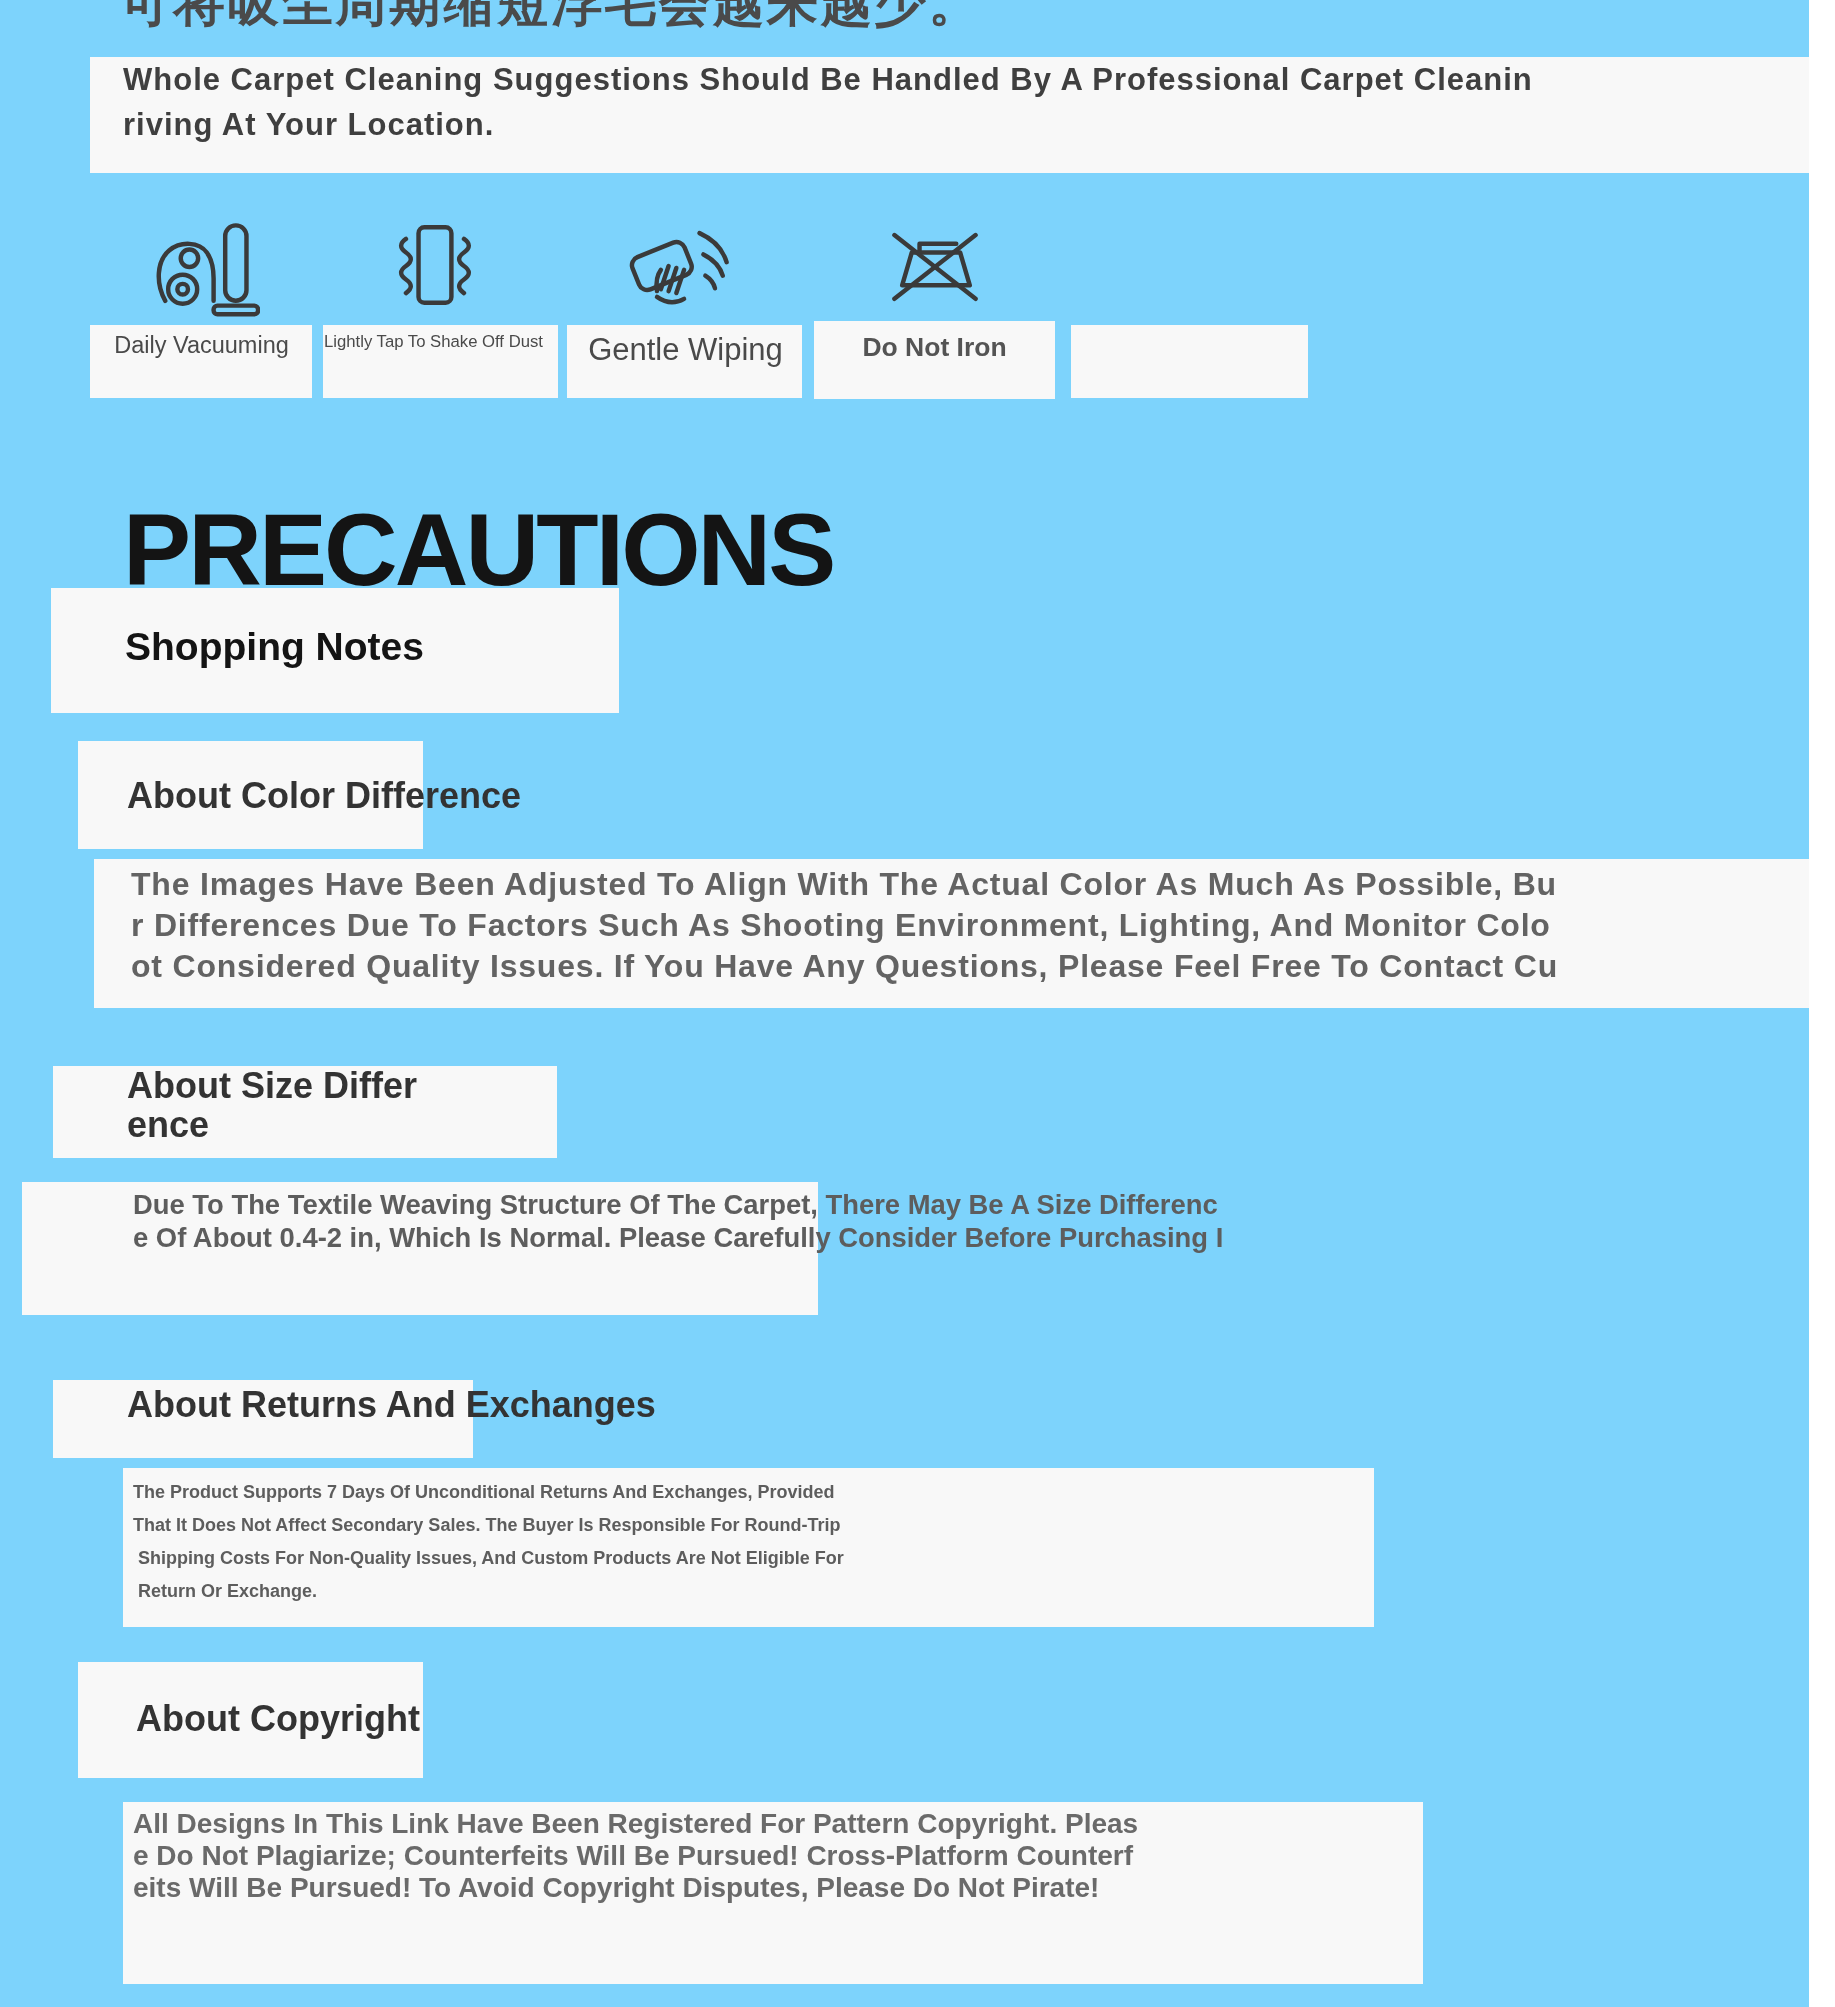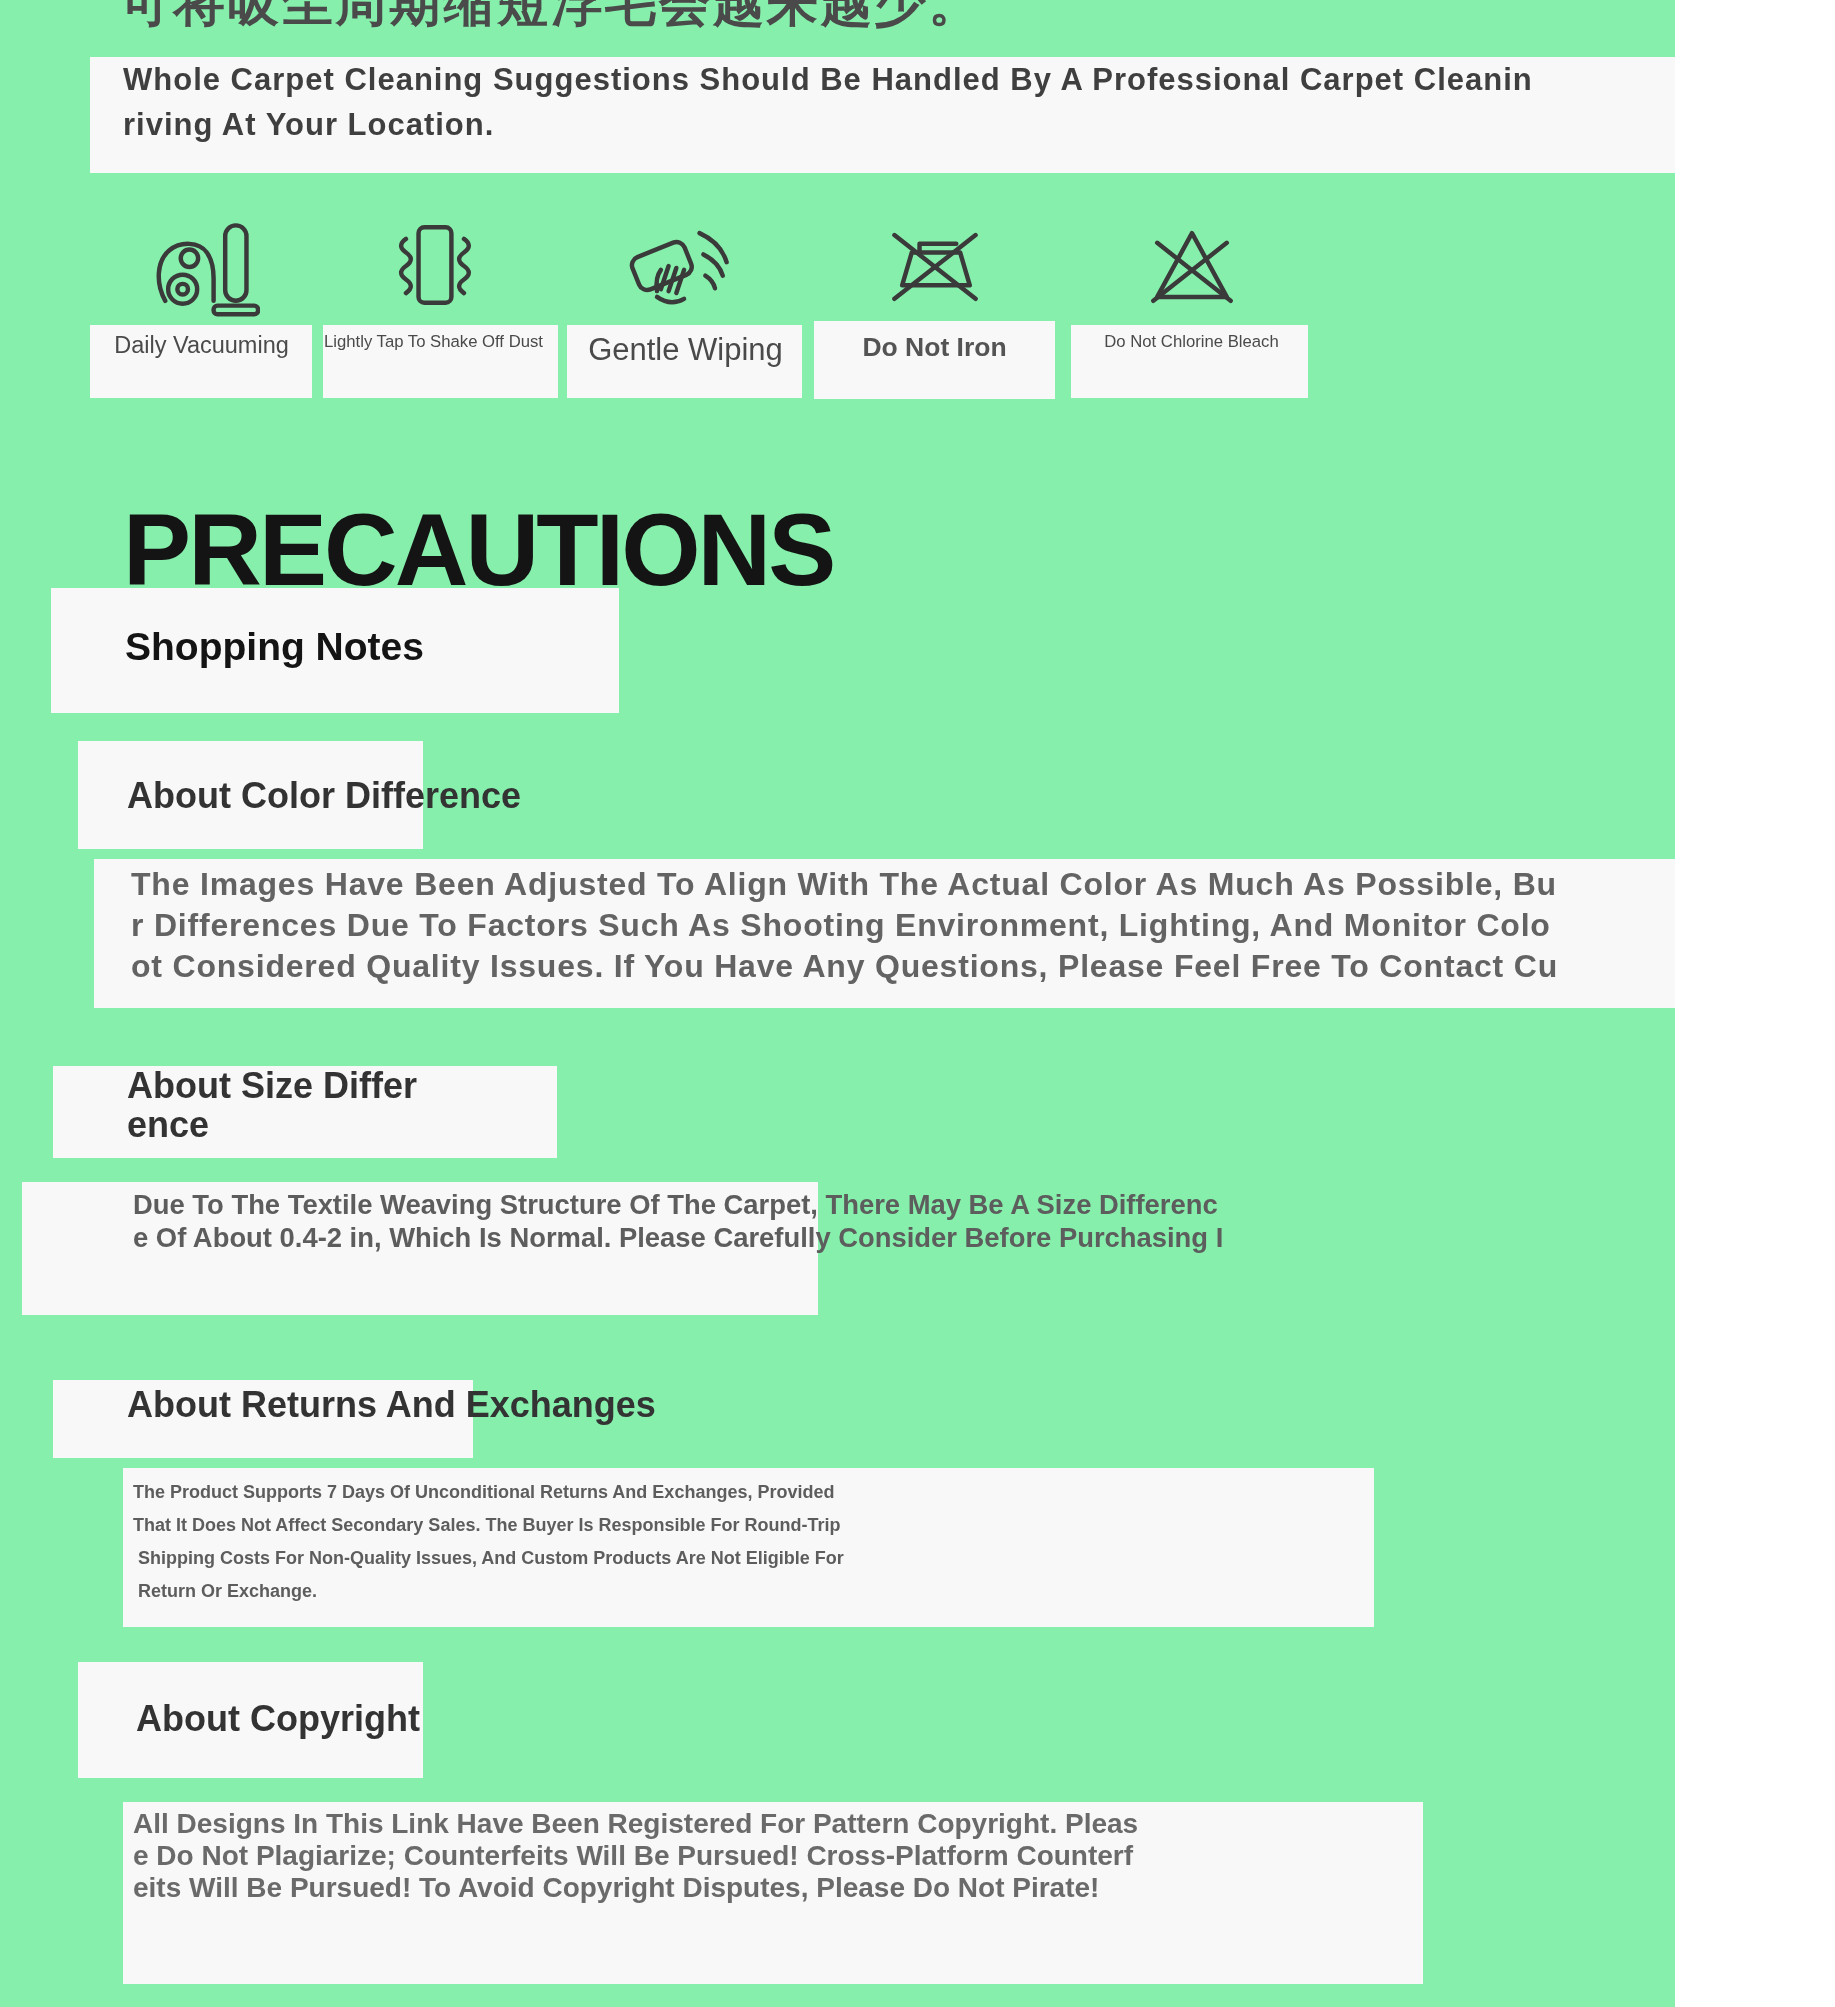--- a/index.html
+++ b/index.html
@@ -1,18 +1,18 @@
 <!DOCTYPE html>
 <html><head>
 <meta charset="utf-8">
 <style>
   html,body{margin:0;padding:0;background:#ffffff;}
   .canvas{
-    position:relative;width:1675px;height:2007px;overflow:hidden;
-    background:#86efac;font-family:"Liberation Sans",sans-serif;
+    position:relative;width:1809px;height:2007px;overflow:hidden;
+    background:#7dd3fc;font-family:"Liberation Sans",sans-serif;
   }
   .patch{position:absolute;background:#f8f8f8;z-index:0;}
   .layer{position:absolute;z-index:1;}
 
   
   .cn-partial{
     left:120px;top:-31px;font-size:51px;font-weight:700;color:#4a4a4a;
     letter-spacing:2.9px;white-space:pre;
   }
 
@@ -123,28 +123,20 @@
   <div class="icon-cell cell-4">
     <svg class="care-icon" viewBox="0 0 120 120">
       <path d="M44,46 V37 H82"></path>
       <path d="M36,46 H86 L96,80 H26 Z"></path>
       <path d="M18,28 L102,94"></path>
       <path d="M102,28 L18,94"></path>
     </svg>
     <div class="icon-label">Do Not Iron</div>
   </div>
 
-  <div class="icon-cell cell-5">
-    <svg class="care-icon" viewBox="0 0 120 120">
-      <path d="M60,26 L96,92 H24 Z"></path>
-      <path d="M24,36 L100,96"></path>
-      <path d="M96,36 L20,96"></path>
-    </svg>
-    <div class="icon-label">Do Not Chlorine Bleach</div>
-  </div>
 
   <div class="layer precautions-title">PRECAUTIONS</div>
   <div class="layer shopping-notes">Shopping Notes</div>
 
   <div class="layer sec-heading s1-heading">
       <div class="tline">About Color Difference</div>
     </div>
   <div class="layer sec-body s1-body">
       <div class="tline">The Images Have Been Adjusted To Align With The Actual Color As Much As Possible, Bu</div>
       <div class="tline">r Differences Due To Factors Such As Shooting Environment, Lighting, And Monitor Colo</div>

